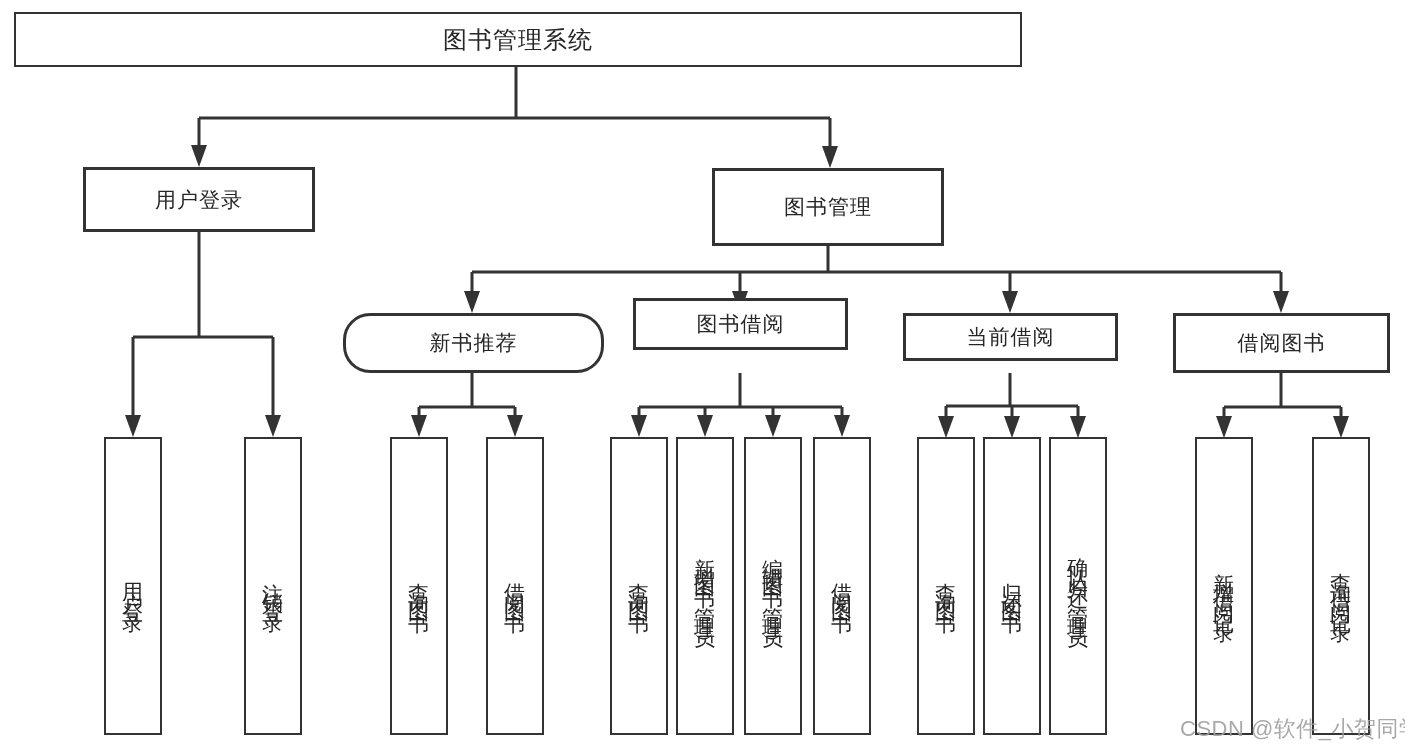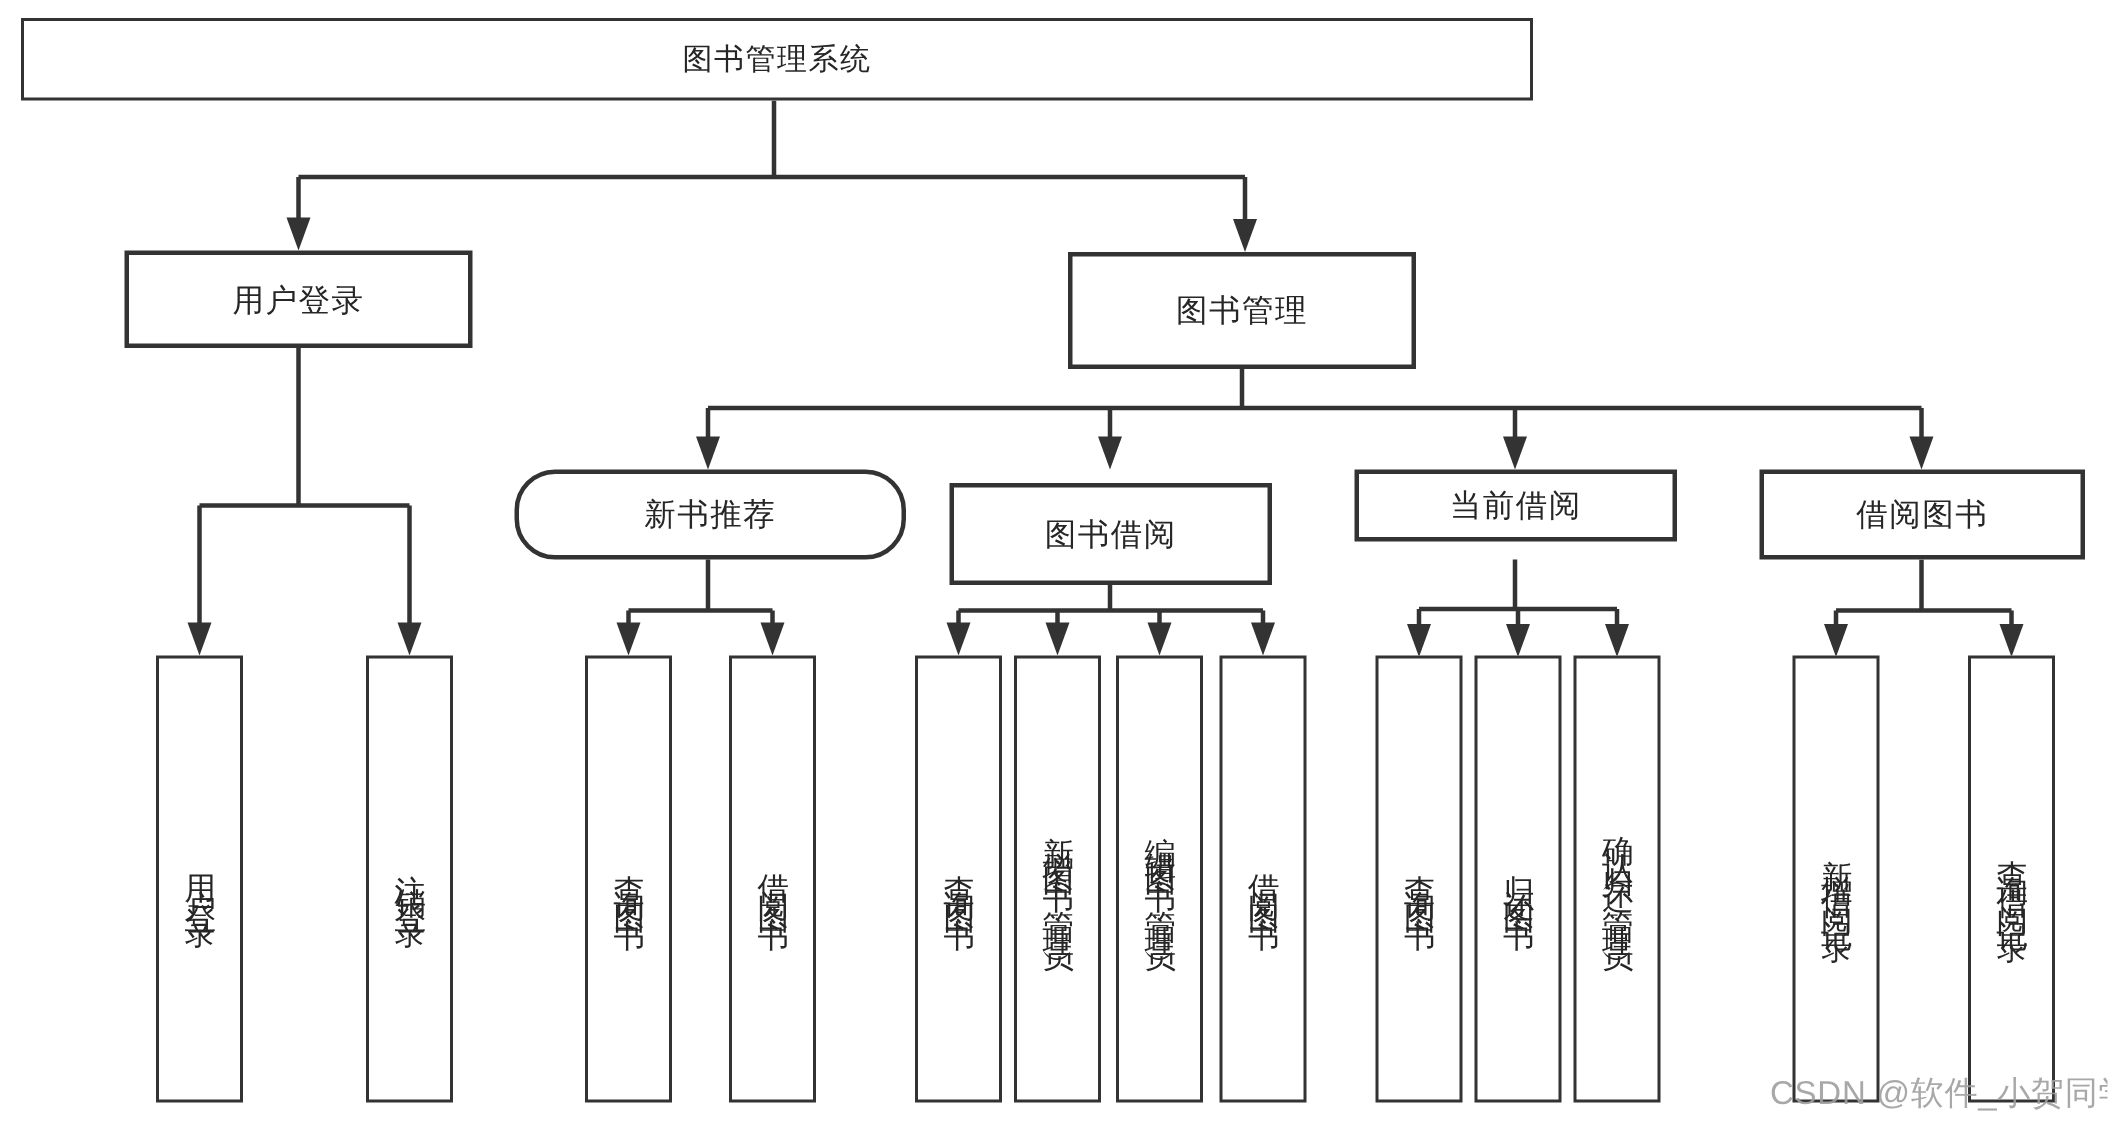--- a/index.html
+++ b/index.html
@@ -24,36 +24,36 @@
     box-sizing: border-box;
     background: #ffffff;
     border: 3px solid #333333;
     color: #262626;
     display: flex;
     align-items: center;
     justify-content: center;
     z-index: 2;
   }
   .h-node { font-size: 21px; letter-spacing: 1px; }
-  #root-node { border-width: 2px; font-size: 20px; }
+  #root-node { border-width: 2px; font-size: 24px; }
   .v-node { border-width: 2.5px; }
   .v-node .vtxt {
     writing-mode: vertical-rl;
     text-orientation: mixed;
     font-size: 21px;
     line-height: 1;
     letter-spacing: 10px;
     white-space: nowrap;
   }
   
   #root-node          { left: 14px;   top: 12px;  width: 1008px; height: 55px; }
   #node-user-login    { left: 83px;   top: 167px; width: 232px;  height: 65px; }
   #node-book-mgmt     { left: 712px;  top: 168px; width: 232px;  height: 78px; }
   #node-new-book-rec  { left: 343px;  top: 313px; width: 261px;  height: 60px; border-radius: 27px; }
-  #node-book-borrow   { left: 633px;  top: 322px; width: 215px;  height: 68px; }
+  #node-book-borrow   { left: 633px;  top: 298px; width: 215px;  height: 52px; }
   #node-current-borrow{ left: 903px;  top: 313px; width: 215px;  height: 48px; }
   #node-borrow-records{ left: 1173px; top: 313px; width: 217px;  height: 60px; }
   .leaf { top: 437px; width: 58px; height: 298px; }
   #leaf-user-login     { left: 104px; }
   #leaf-logout         { left: 244px; }
   #leaf-rec-query      { left: 390px; }
   #leaf-rec-borrow     { left: 486px; }
   #leaf-bb-query       { left: 610px; }
   #leaf-bb-add         { left: 676px; }
   #leaf-bb-edit        { left: 744px; }

